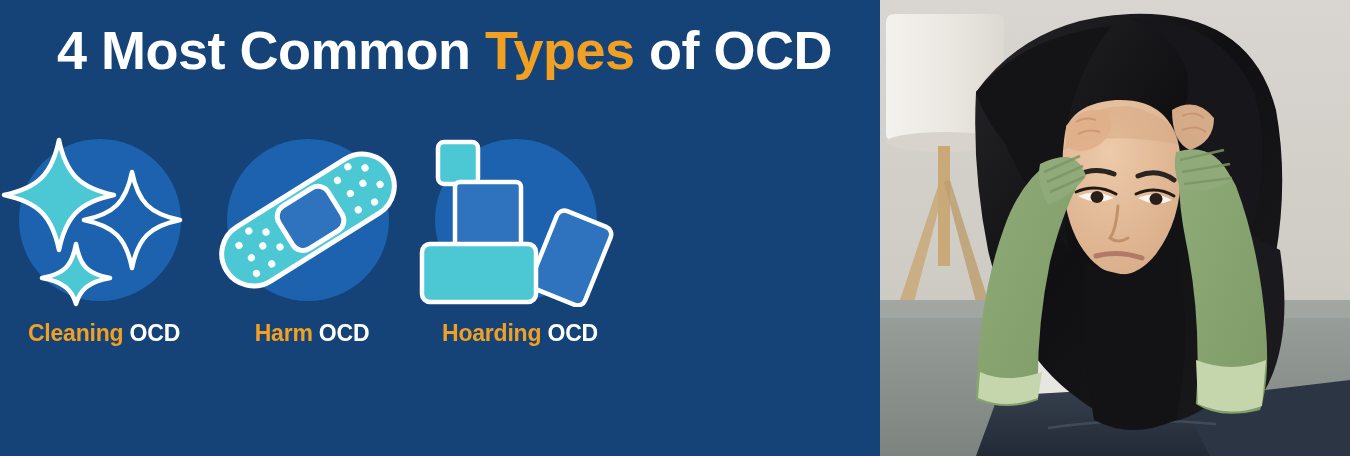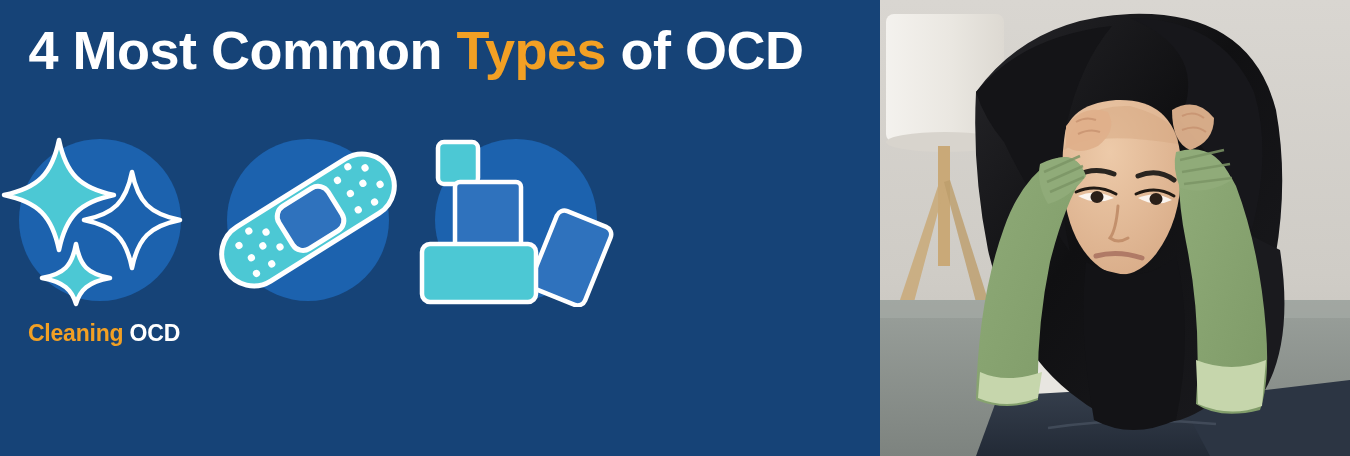--- a/index.html
+++ b/index.html
@@ -19,21 +19,21 @@
     position:relative;
     width:880px; height:456px;
     background:#164377;
     flex:0 0 880px;
   }
 
   #title {
     position:absolute;
     left:0; top:18px;
     width:832px;
-    text-align:center;
+    text-align:right;
     font-size:54px;
     font-weight:bold;
     letter-spacing:-0.5px;
     color:#ffffff;
     white-space:nowrap;
     line-height:1.2;
   }
   #title .accent { color:#f2a024; }
 
   #icon-row {
@@ -128,35 +128,41 @@
                 <circle cx="176" cy="74" r="3.6"></circle>
                   <circle cx="150" cy="88" r="3.6"></circle>
                 <circle cx="166" cy="86" r="3.6"></circle>
                   <circle cx="180" cy="96" r="3.6"></circle>
                 <circle cx="148" cy="106" r="3.6"></circle>
                   <circle cx="166" cy="108" r="3.6"></circle>
               </g>
             </g>
           </svg>
         </div>
+        <div class="icon-label">
+          <span class="kind">Harm</span><span> OCD</span>
+        </div>
       </div>
 
       <div class="icon-cell">
         <div class="icon-art">
           <svg viewBox="0 0 208 175" xmlns="http://www.w3.org/2000/svg">
             <circle cx="100" cy="88" r="81" fill="#1c62ae"></circle>
 
             <rect x="126" y="84" width="58" height="84" rx="8" ry="8" transform="rotate(22 155 126)" fill="#2f72bd" stroke="#ffffff" stroke-width="4.5"></rect>
 
             <rect x="22" y="10" width="40" height="42" rx="6" ry="6" fill="#4cc8d4" stroke="#ffffff" stroke-width="4.5"></rect>
 
             <rect x="39" y="50" width="66" height="66" rx="5" ry="5" fill="#2f72bd" stroke="#ffffff" stroke-width="4.5"></rect>
 
             <rect x="6" y="112" width="114" height="58" rx="8" ry="8" fill="#4cc8d4" stroke="#ffffff" stroke-width="4.5"></rect>
           </svg>
+        </div>
+        <div class="icon-label">
+          <span class="kind">Hoarding</span><span> OCD</span>
         </div>
       </div>
 
     </div>
   </div>
 
   <div id="photo">
     <svg viewBox="0 0 470 456" xmlns="http://www.w3.org/2000/svg" preserveAspectRatio="xMidYMid slice">
       <defs>
         <linearGradient id="wallG" x1="0" y1="0" x2="0" y2="1">

